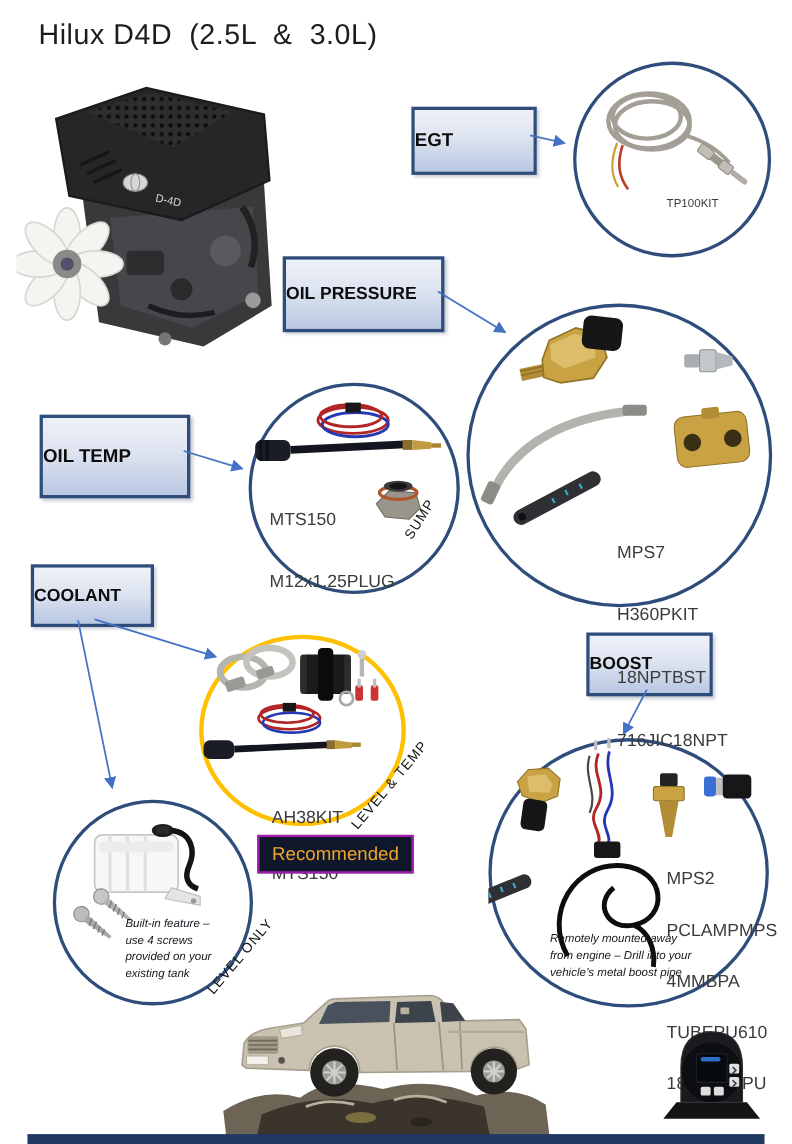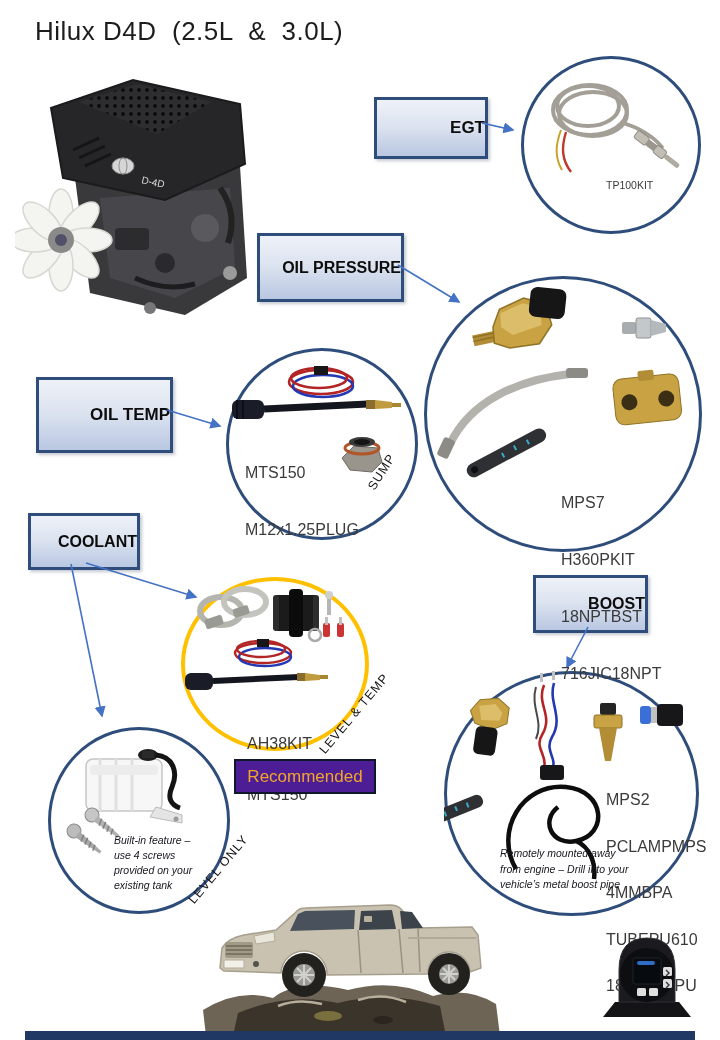--- a/index.html
+++ b/index.html
@@ -1,31 +1,31 @@
 <!DOCTYPE html>
 <html><head>
 <meta charset="utf-8">
 <style>
   html,body{margin:0;padding:0;background:#ffffff;}
   #canvas{position:relative;width:720px;height:1040px;background:#fff;overflow:hidden;
           font-family:"Liberation Sans",sans-serif;border-radius:20px;}
   .abs{position:absolute;}
   .title{font-size:26px;color:#1c1c1c;white-space:pre;letter-spacing:.5px;}
-  .label-box{display:flex;align-items:center;justify-content:flex-end;
+  .label-box{display:flex;align-items:center;justify-content:flex-start;
     background:linear-gradient(180deg,#eef1f8 0%,#dde4f0 45%,#b9c7e2 100%);
     border:3px solid #2E4D7B;box-shadow:2px 2px 3px rgba(90,100,120,.35);
     font-weight:bold;color:#0d0d0d;}
   .circle{border-radius:50%;border:3px solid #2E4D7B;background:#fff;}
   .circle.gold{border:4px solid #FFC000;}
   .parts{font-size:16px;color:#3b3b3b;line-height:19px;white-space:pre;}
   .parts.tight{line-height:15.5px;}
   .note{font-style:italic;font-size:10.5px;color:#16161e;line-height:15px;white-space:pre-line;}
   .tag{font-size:12.5px;color:#141414;white-space:nowrap;letter-spacing:1px;transform-origin:left center;}
-  .rec-box{display:flex;align-items:center;justify-content:center;border:2px solid #0f172a;
-    color:#F1A62B;font-size:17px;background:#4c1d95;}
+  .rec-box{display:flex;align-items:center;justify-content:center;border:2px solid #a21caf;
+    color:#F1A62B;font-size:17px;background:#0f172a;}
   .footer-bar{background:#1F3864;}
   svg{display:block;}
 </style>
 </head>
 <body>
 
 <div id="canvas">
 
   <div class="abs title" style="left:35px;top:16px;">Hilux D4D  (2.5L  &amp;  3.0L)</div>
 

